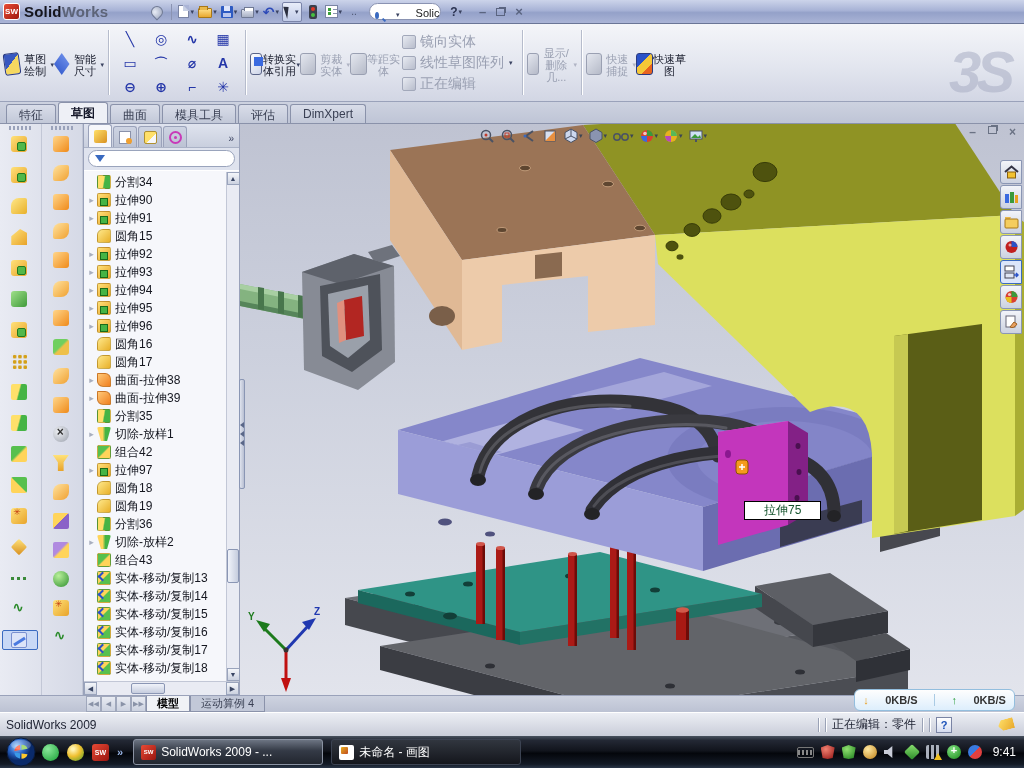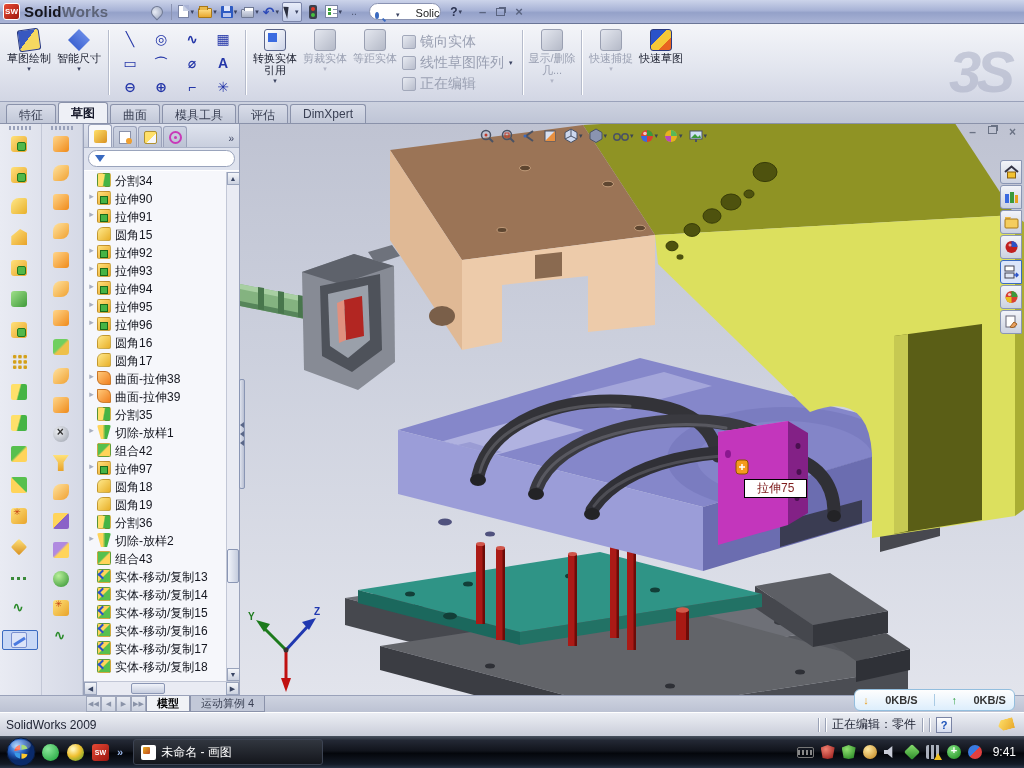--- a/index.html
+++ b/index.html
@@ -46,21 +46,21 @@
 #searchbox input{border:none;outline:none;width:38px;font-size:11px;color:#222;background:transparent}
 .helpq{color:#2a3250;font-weight:bold;font-size:12px}
 #winbtns{display:flex;align-items:center;gap:10px;margin:0 10px 0 14px}
 .wb{color:#5a6480;font-size:13px;font-weight:bold;line-height:10px}
 .wb-restore{width:9px;height:8px;border:1px solid #5a6480;box-shadow:2px -2px 0 -1px #5a6480;background:transparent}
 
 
 #ribbon{position:absolute;left:0;top:24px;width:1024px;height:78px;
  background:linear-gradient(180deg,#f4f5f9 0%,#e3e6ef 55%,#d2d6e4 100%);border-bottom:1px solid #9aa2ba;display:flex;align-items:stretch;padding:2px 0 2px 4px}
 .rsep{width:1px;background:#b6bccc;margin:4px 4px;box-shadow:1px 0 0 #fff}
-.rbig{width:50px;display:flex;flex-direction:column;align-items:center;justify-content:flex-start;padding-top:3px;border-radius:3px}
+.rbig{width:50px;display:flex;flex-direction:row;align-items:center;justify-content:flex-start;padding-top:3px;border-radius:3px}
 .rbig .rlbl{font-size:11px;line-height:12px;text-align:center;color:#1a1e2e;margin-top:1px}
 .rbig.off .rlbl{color:#9aa0b2}
 .rbig .rcaret{font-size:7px;color:#3a4260;margin-top:1px}
 .rbig.off .rcaret{color:#b0b4c4}
 .rbicon{width:22px;height:22px;border-radius:3px}
 .ri-sketch{background:linear-gradient(135deg,#3858c0 45%,#f5d860 45%);border:1px solid #2a3a80;transform:rotate(-8deg)}
 .ri-dim{background:linear-gradient(45deg,#2a52c8,#7a9af0);clip-path:polygon(50% 0,100% 50%,50% 100%,0 50%)}
 .ri-gray{background:linear-gradient(135deg,#e4e7ef,#b5bac8);border:1px solid #9aa0b2}
 .ri-convert{background:linear-gradient(135deg,#fff,#cdd4e8);border:1px solid #5a6488;position:relative}
 .ri-convert:after{content:"";position:absolute;left:3px;top:3px;width:9px;height:9px;background:#3a6ae0}
@@ -126,21 +126,21 @@
 .tt-i2:after{content:"";position:absolute;right:-2px;bottom:-1px;width:6px;height:6px;background:#f0a030;border-radius:50%}
 .tt-i3{width:13px;height:13px;background:linear-gradient(135deg,#ffe06a 55%,#f6f7fb 55%);border:1px solid #b09030;border-radius:2px}
 .tt-i4{width:13px;height:13px;border:2px solid #c83ab8;border-radius:50%;position:relative}
 .tt-i4:after{content:"";position:absolute;left:3px;top:3px;width:3px;height:3px;background:#c83ab8;border-radius:50%}
 .ttmore{margin-left:auto;color:#3a4260;font-size:10px;padding:0 3px 3px 0}
 #filterrow{height:22px;padding:2px 4px;background:#dfe3ee}
 #filterbox{height:17px;background:#fff;border:1px solid #9aa4bc;border-radius:9px;display:flex;align-items:center;padding:0 6px;gap:4px}
 .ic-funnel{width:0;height:0;border-left:5px solid transparent;border-right:5px solid transparent;border-top:7px solid #3a6ac0;position:relative}
 #filterbox input{border:none;outline:none;flex:1;font-size:11px;background:transparent}
 #tree{flex:1;background:#f6f7fb;overflow:hidden;padding:2px 0 0 2px;position:relative;border-top:1px solid #fff}
-.ti{height:18px;display:flex;white-space:nowrap}
+.ti{height:18px;display:flex;align-items:center;white-space:nowrap}
 .tw{width:11px;text-align:center;font-size:9px;color:#a8aebe}
 .tw.exp:before{content:"▸"}
 .tic{width:14px;height:14px;margin-right:4px;flex:0 0 auto;position:relative;border:1px solid rgba(120,90,20,.35);border-radius:2px}
 .i-split{background:linear-gradient(100deg,#ffe06a 45%,#45b445 55%)}
 .i-ext{background:linear-gradient(135deg,#ffe27a,#e8a32a)}
 .i-ext:after{content:"";position:absolute;left:2px;top:4px;width:6px;height:6px;background:#45b445;border:1px solid #1a6a1a}
 .i-fil{background:linear-gradient(135deg,#ffe88a,#e8b02a);border-radius:6px 2px 2px 2px}
 .i-surf{background:linear-gradient(135deg,#ffc878,#f08020);border-radius:1px 6px 1px 6px;border-color:rgba(160,80,10,.5)}
 .i-loft{background:linear-gradient(90deg,#ffd45a 40%,#45b445 60%);clip-path:polygon(0 0,100% 0,72% 100%,28% 100%);border:none}
 .i-comb{background:linear-gradient(135deg,#57c04e 45%,#ffd45a 55%)}
@@ -158,21 +158,21 @@
 
 
 #viewport{flex:1;position:relative;background:linear-gradient(180deg,#bfc3d2 0%,#ccd0dd 40%,#e2e4ec 100%);overflow:hidden}
 #model{position:absolute;left:0;top:0;width:100%;height:100%}
 #headsup2{position:absolute;left:238px;top:2px;height:20px;display:flex;align-items:center;gap:3px;z-index:25}
 .hu{display:flex;align-items:center;padding:1px;border-radius:2px}
 .hudd{font-size:7px;color:#3c4454}
 #docbtns{position:absolute;right:8px;top:2px;display:flex;gap:12px;z-index:25}
 .db{color:#6a7284;font-size:12px;font-weight:bold;line-height:12px}
 .db-restore{width:9px;height:8px;border:1px solid #6a7284;box-shadow:2px -2px 0 -1px #6a7284}
-#tooltip{position:absolute;left:504px;top:355px;background:#fff;border:1px solid #000;padding:0 12px;font-size:12px;color:#7f1d1d;z-index:28;white-space:nowrap}
+#tooltip{position:absolute;left:504px;top:377px;background:#fff;border:1px solid #000;padding:0 19px;font-size:12px;color:#14532d;z-index:28;white-space:nowrap}
 #taskpane{position:absolute;right:1px;top:36px;width:23px;display:flex;flex-direction:column;gap:1px;z-index:26}
 .tpb{width:22px;height:24px;background:linear-gradient(#f2f4f9,#ccd2e0);border:1px solid #8a96b4;border-radius:3px 0 0 3px;display:flex;align-items:center;justify-content:center}
 .tpb.on{background:#dce6fa;border-color:#3a6ac0}
 
 
 #netbox{position:absolute;left:854px;top:689px;width:161px;height:22px;background:linear-gradient(#fefefe,#ddeefc);border:1px solid #93bede;border-radius:6px;display:flex;align-items:center;justify-content:space-around;z-index:60;font-size:11px;font-weight:bold;color:#333}
 #netbox .arrow-d{color:#e8a020}#netbox .arrow-u{color:#2fa040}
 #netbox .ndiv{width:1px;height:12px;background:#aacbe4}
 
 
@@ -1091,20 +1091,24 @@
       <path d="M0.5,1.4 L6.5,2.2 C6,5 3.5,6.8 0.5,6.8 Z" fill="#ffc82a"></path>
     </g>
     <ellipse cx="15" cy="8" rx="10" ry="5" fill="#fff" opacity=".25"></ellipse>
   </svg>
   <div id="quicklaunch">
     <div class="ql ql1"></div>
     <div class="ql ql2"></div>
     <div class="ql ql3">SW</div>
     <div class="qlmore">»</div>
   </div>
+  <div class="taskbtn on">
+    <span class="tb-ico">SW</span>
+    <span>SolidWorks 2009 - ...</span>
+  </div>
   <div class="taskbtn">
     <span class="tb-ico tb-paint"></span>
     <span>未命名 - 画图</span>
   </div>
   <div id="tray">
     <div class="tr-kb"></div>
     <div class="tri shield tr1"></div>
     <div class="tri shield tr2"></div>
     <div class="tri tr3"></div>
     <div class="tri tr4"></div>

